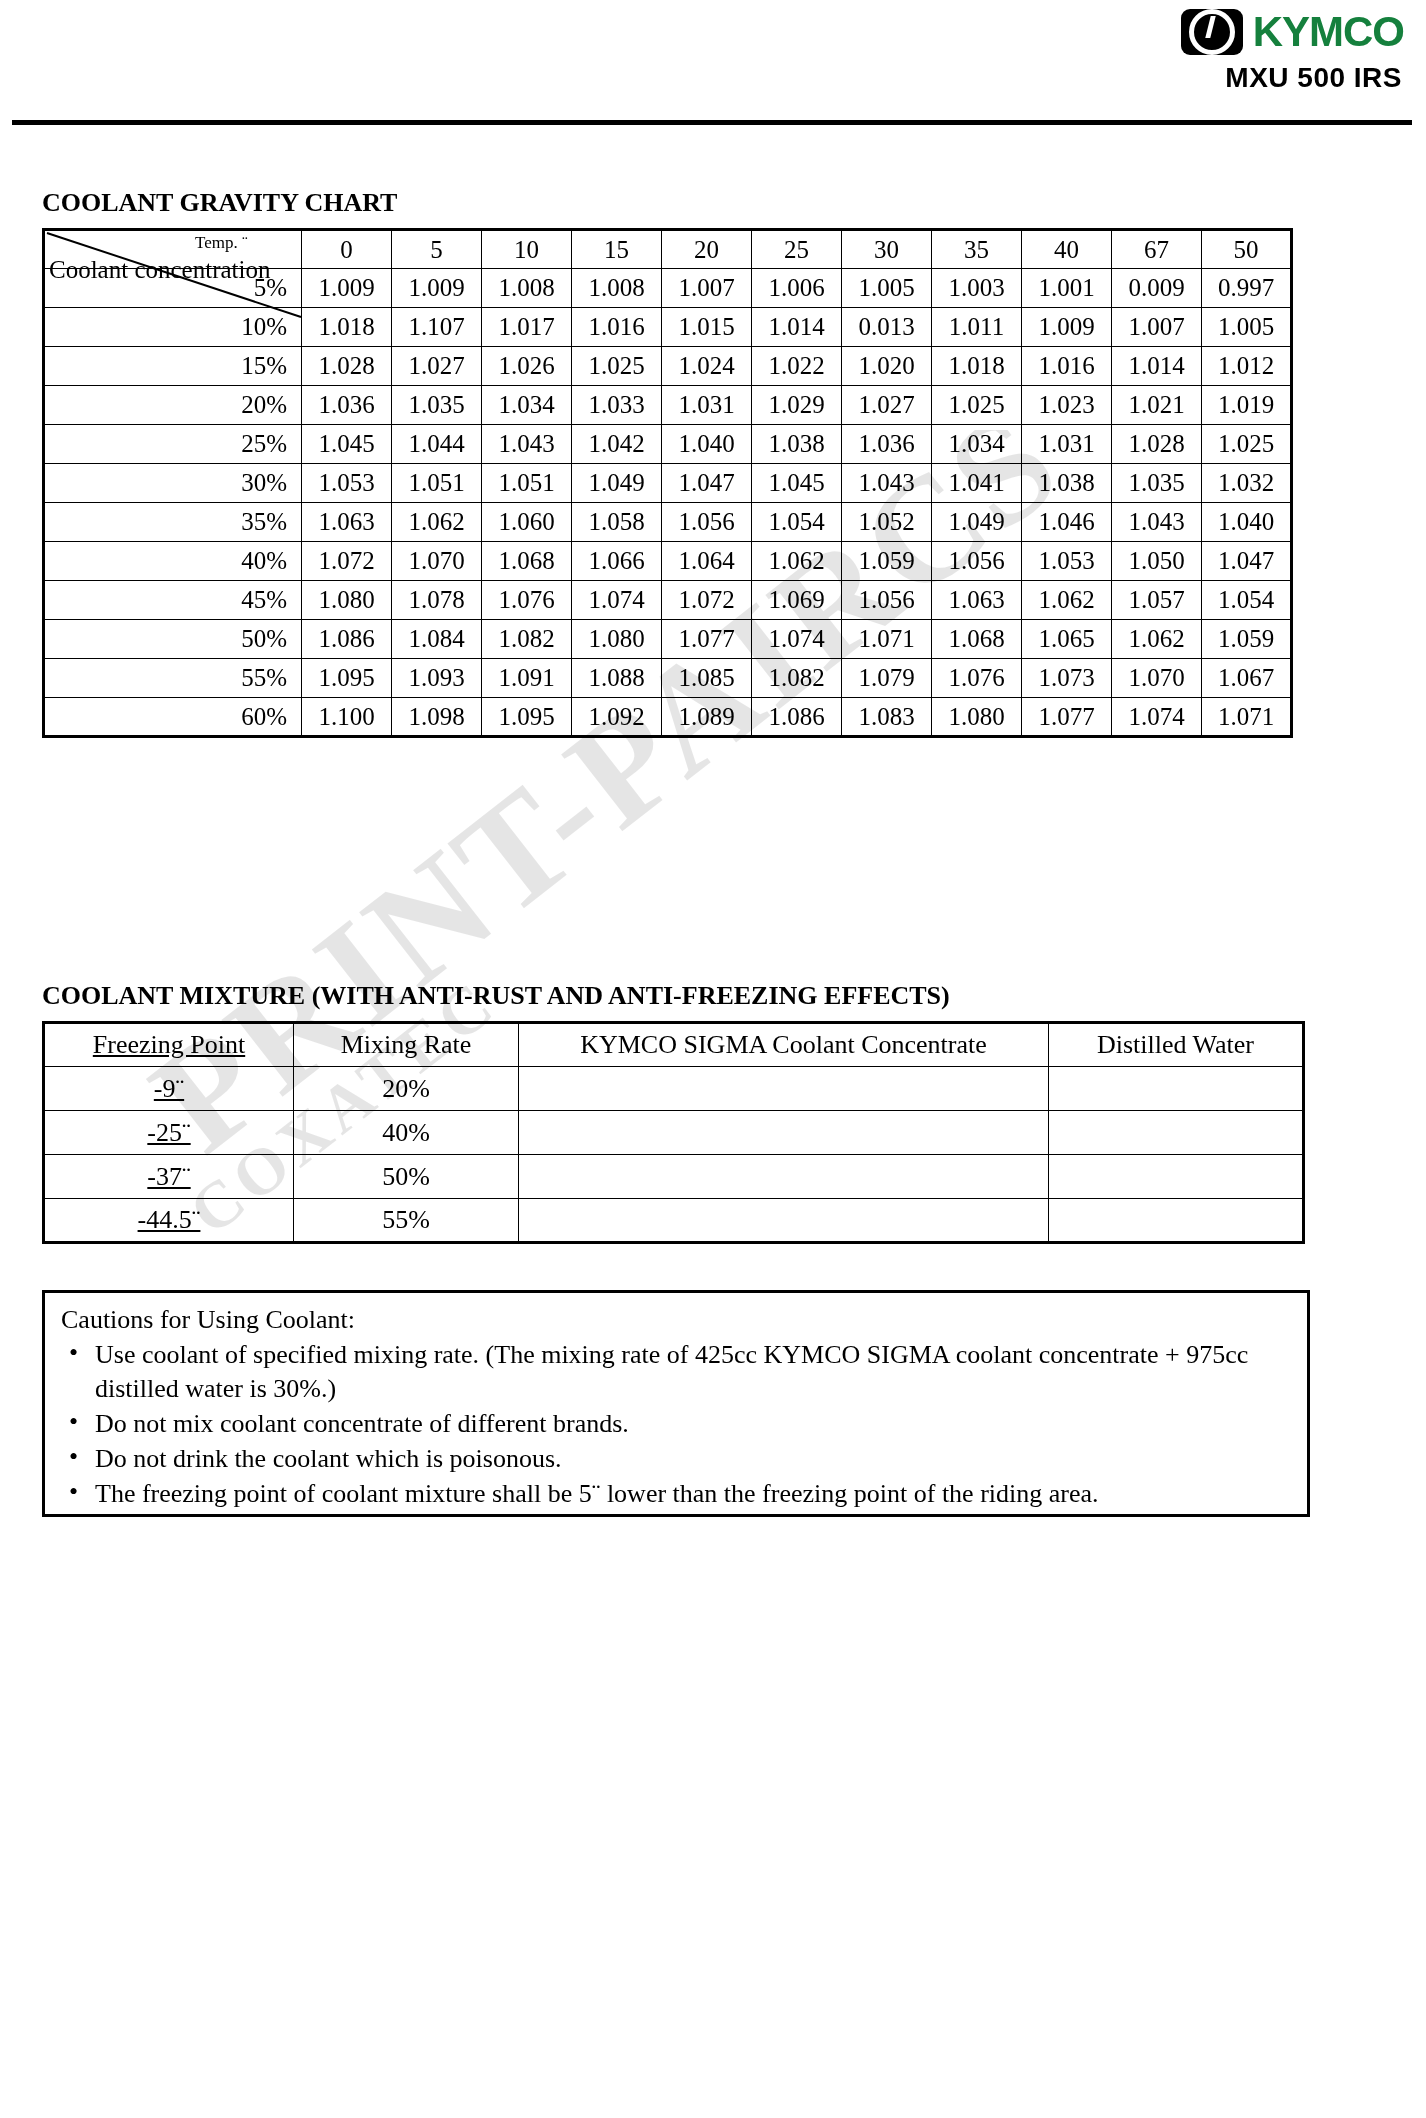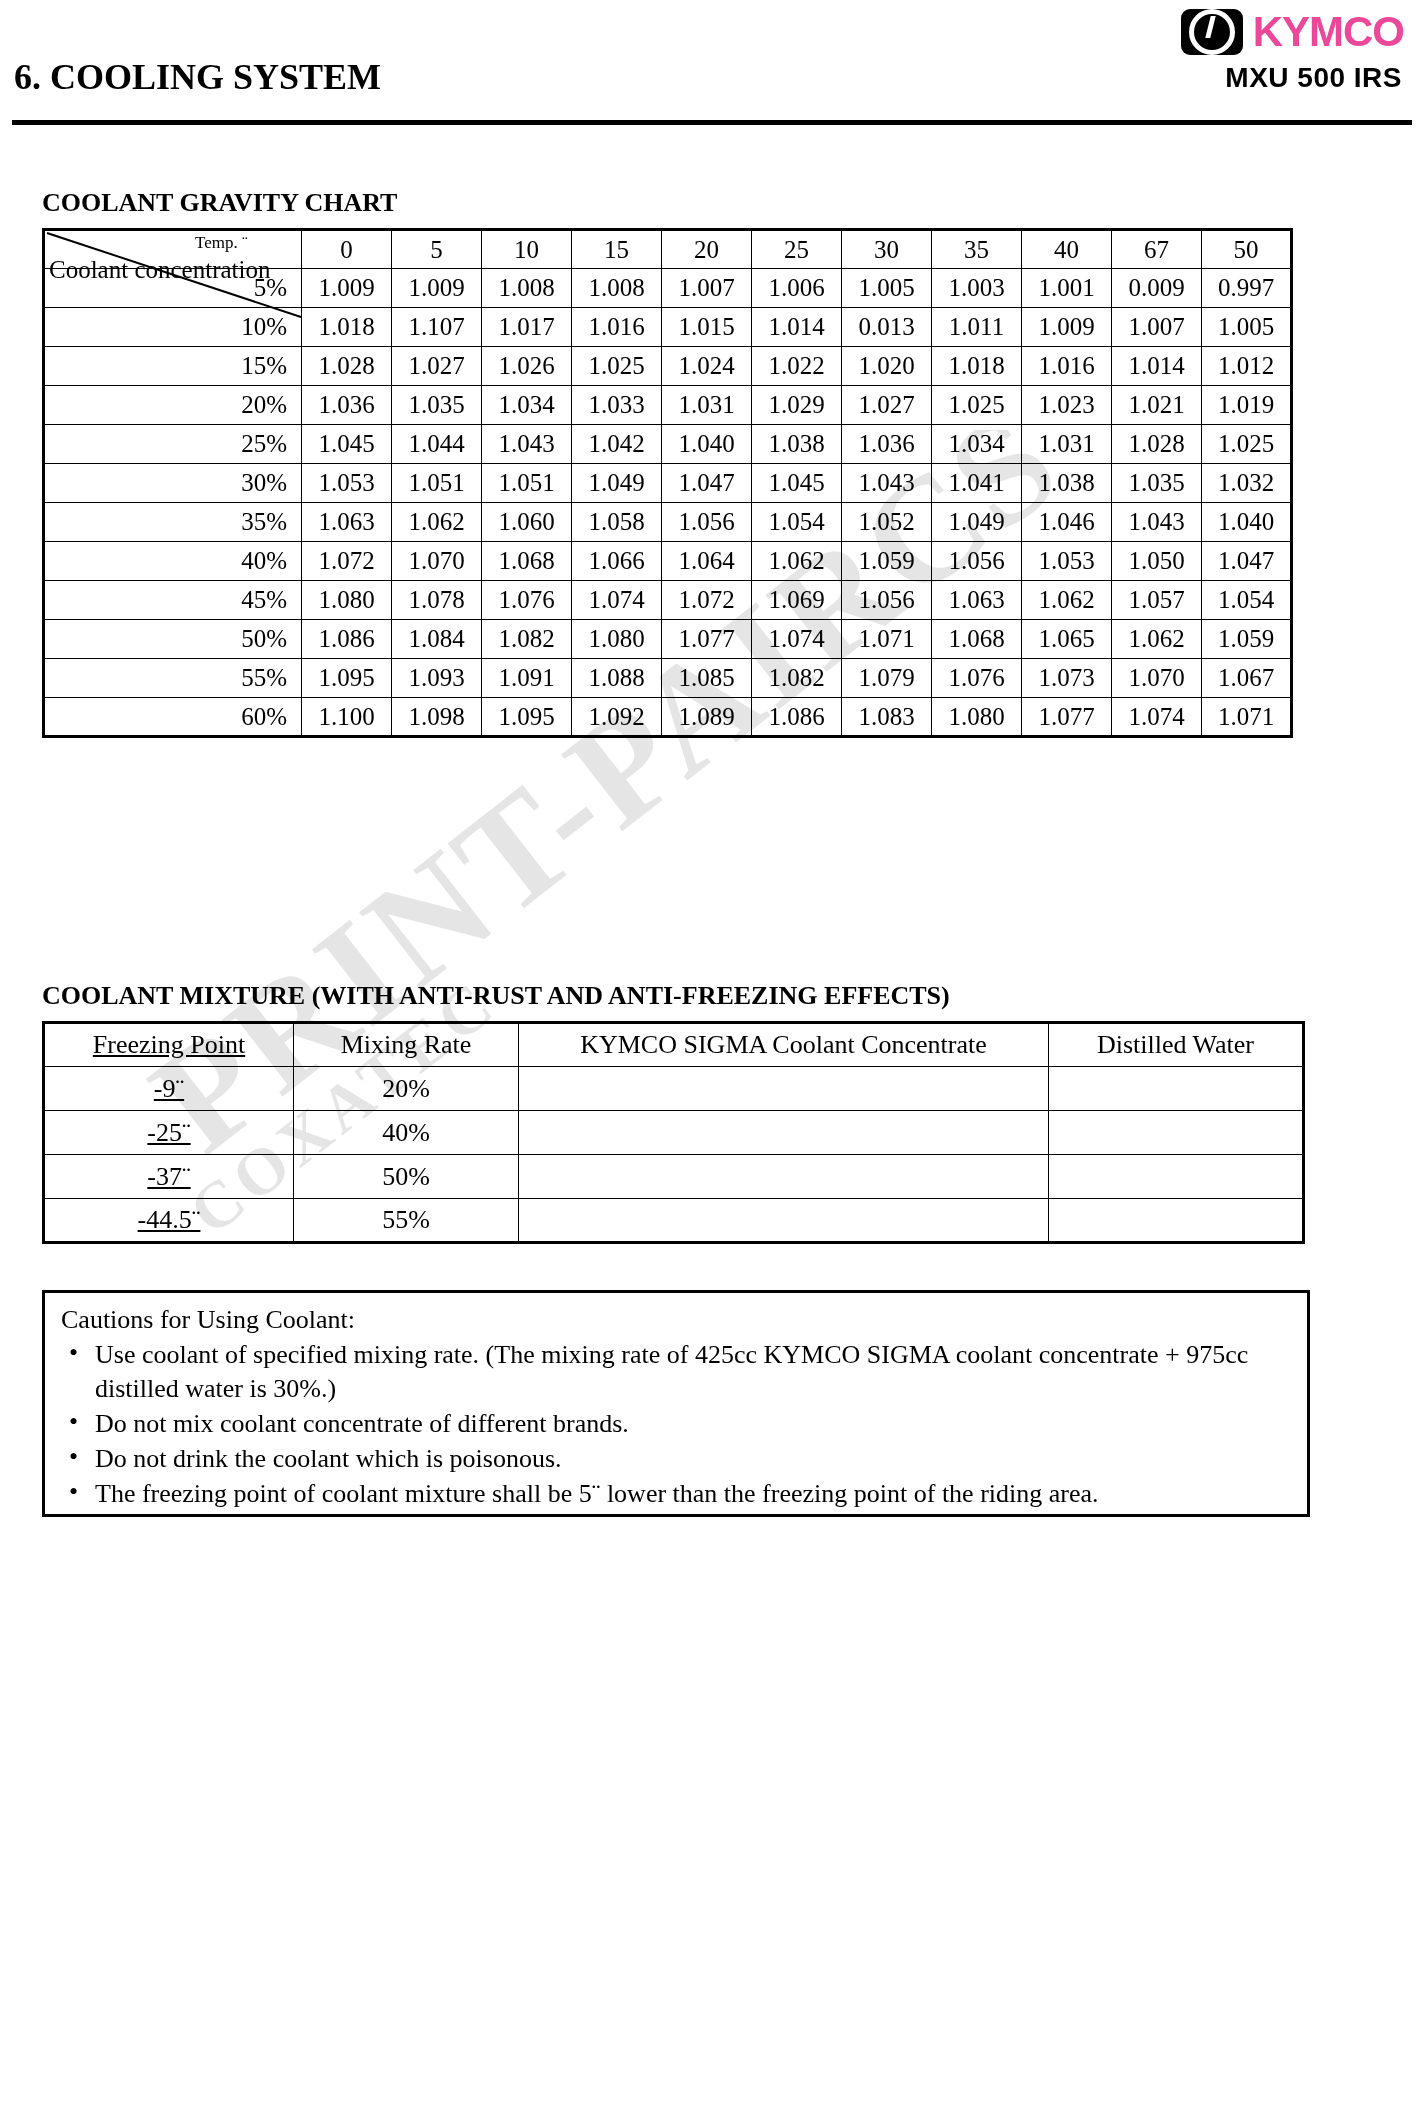--- a/index.html
+++ b/index.html
@@ -57,21 +57,21 @@
     width: 5px;
     height: 22px;
     background: #fff;
     transform: skewX(-14deg);
   }
   .logo-word {
     font-family: "Liberation Sans", sans-serif;
     font-weight: bold;
     font-size: 42px;
     letter-spacing: -1px;
-    color: #ec4899;
+    color: #15803d;
     text-align: center;
   }
   .model {
     position: absolute;
     right: 24px;
     top: 62px;
     font-family: "Liberation Sans", sans-serif;
     font-weight: bold;
     font-size: 28px;
     letter-spacing: 0.5px;
@@ -250,21 +250,20 @@
 <body>
 
 <div class="header">
   <div class="logo-box">
     <div class="logo-mark">
       <div class="ring"></div>
     </div>
     <div class="logo-word">KYMCO</div>
   </div>
   <div class="model">MXU 500 IRS</div>
-  <div class="chapter-title">6. COOLING SYSTEM</div>
   <div class="header-rule"></div>
 </div>
 
 <div class="watermark">
   <span class="wm1">PRINT-PAIRCS</span>
   <span class="wm2">COXATEC</span>
 </div>
 
 <div class="content">
 

